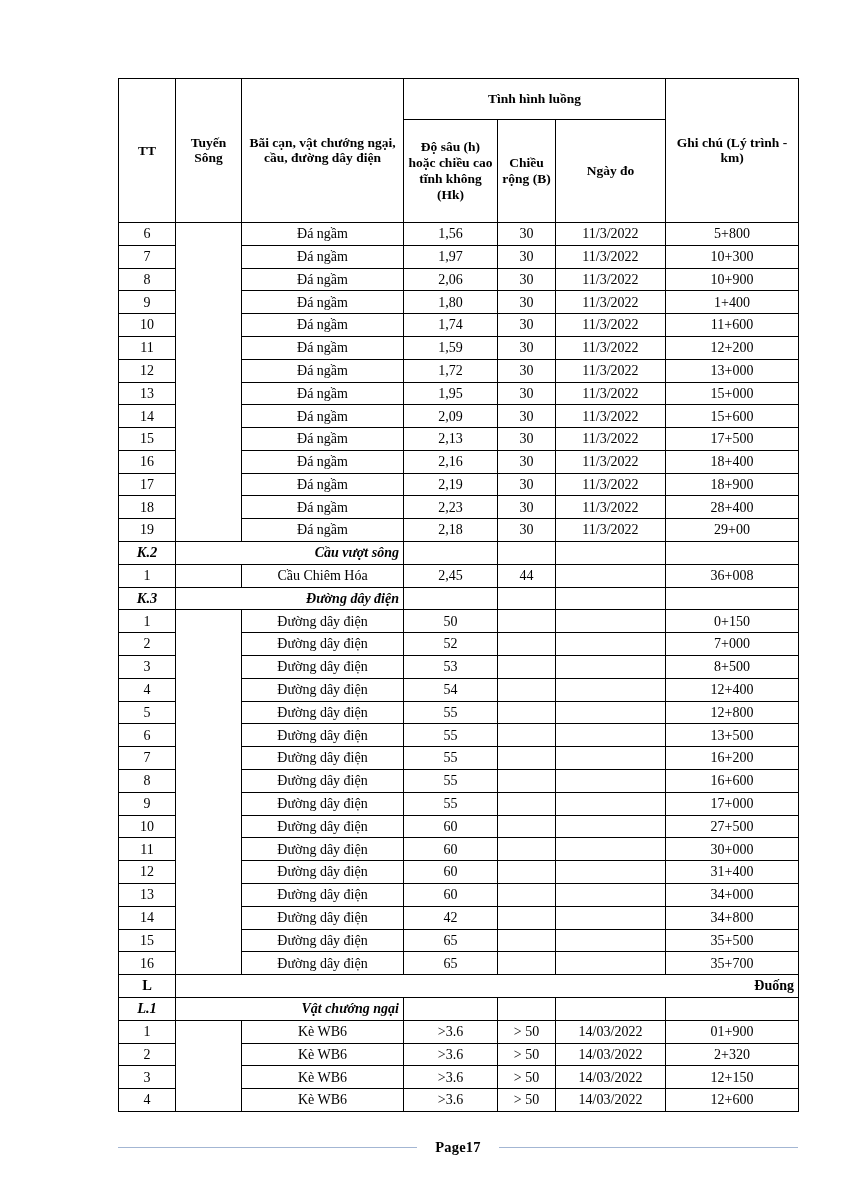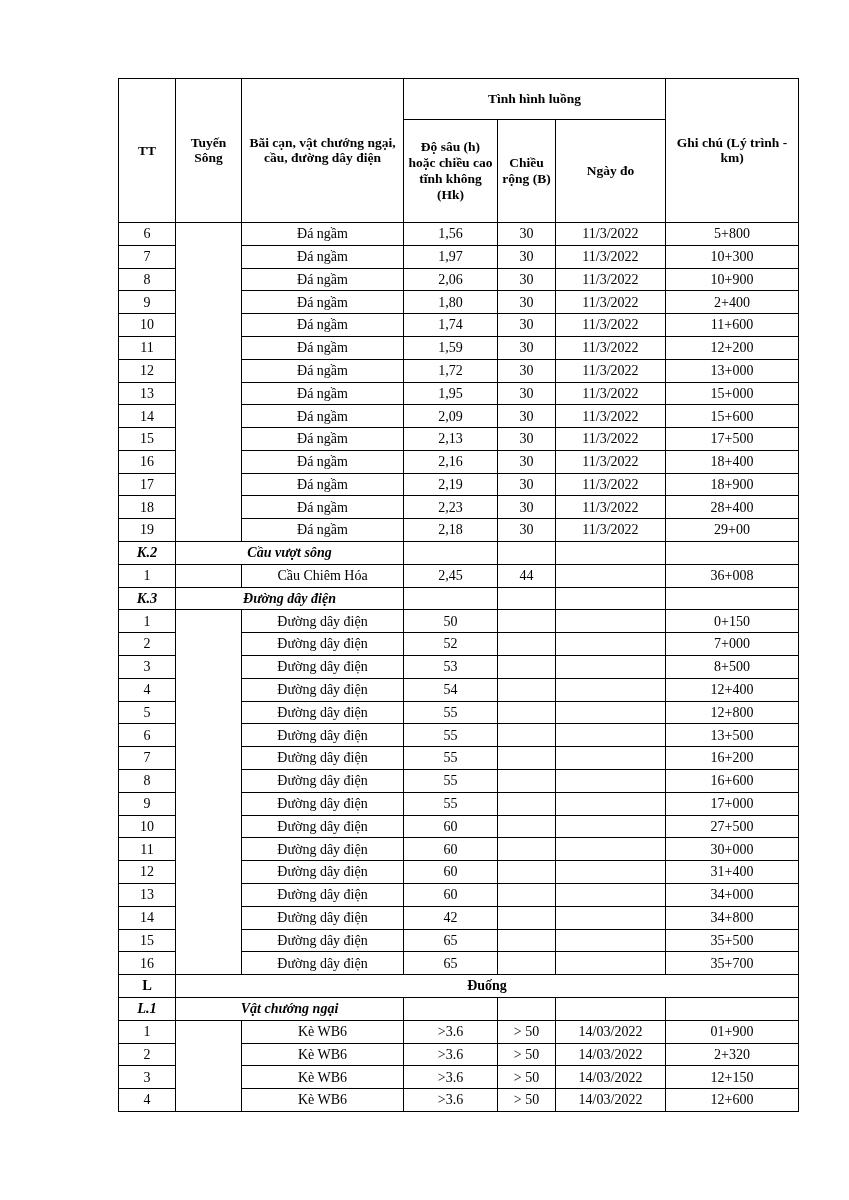--- a/index.html
+++ b/index.html
@@ -43,21 +43,21 @@
     vertical-align: middle;
     white-space: nowrap;
   }
   td.tt   { text-align: center; }
   td.name { text-align: center; padding-left: 9px; }
   td.num  { text-align: center; }
   td.song { padding: 0; }
 
   tr.sec td { font-weight: bold; font-style: italic; }
   tr.sec-plain td { font-weight: bold; font-style: normal; }
-  td.sec-title { text-align: center; padding-left: 10px; font-size: 14.5px; }
+  td.sec-title { text-align: right; padding-left: 10px; font-size: 14.5px; }
   tr.sec td.tt, tr.sec-plain td.tt { font-size: 14.5px; margin-top: 15px; }
 
   .footer {
     position: absolute;
     left: 118px; top: 1139px;
     width: 680px;
     display: flex;
     align-items: center;
   }
   .footer .rule { flex: 1; height: 1.5px; }
@@ -123,21 +123,21 @@
             <td class="num">30</td>
             <td class="num">11/3/2022</td>
             <td class="num">10+900</td>
           </tr>
           <tr>
             <td class="tt">9</td>
             <td class="name">Đá ngầm</td>
             <td class="num">1,80</td>
             <td class="num">30</td>
             <td class="num">11/3/2022</td>
-            <td class="num">2+400</td>
+            <td class="num">1+400</td>
           </tr>
           <tr>
             <td class="tt">10</td>
             <td class="name">Đá ngầm</td>
             <td class="num">1,74</td>
             <td class="num">30</td>
             <td class="num">11/3/2022</td>
             <td class="num">11+600</td>
           </tr>
           <tr>
@@ -408,14 +408,19 @@
             <td class="name">Kè WB6</td>
             <td class="num">&gt;3.6</td>
             <td class="num">&gt; 50</td>
             <td class="num">14/03/2022</td>
             <td class="num">12+600</td>
           </tr>
         </tbody>
     </table>
   </div>
 
+  <div class="footer">
+    <div class="rule" style="background: rgb(163, 182, 211);"></div>
+    <div class="page-num">Page17</div>
+    <div class="rule" style="background: rgb(163, 182, 211);"></div>
+  </div>
 
 </div>
 
 </body></html>

